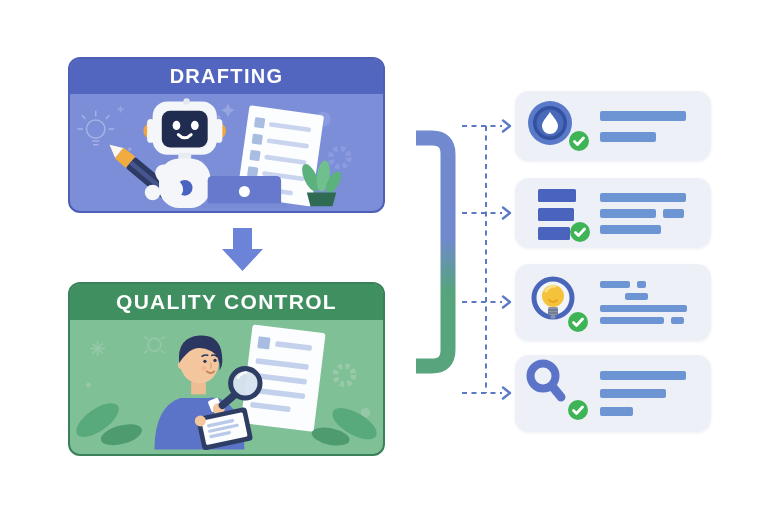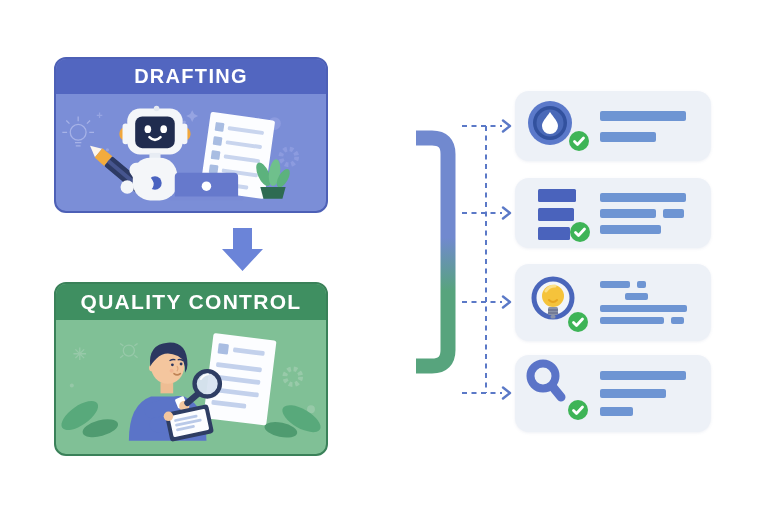--- a/index.html
+++ b/index.html
@@ -1,20 +1,20 @@
 <!DOCTYPE html>
 <html><head>
 <meta charset="utf-8">
 <style>
   html,body{margin:0;padding:0;}
   body{font-family:"Liberation Sans",sans-serif;background:#ffffff;}
   .canvas{position:relative;width:768px;height:512px;background:#ffffff;overflow:hidden;}
 
   
-  .stage{position:absolute;left:54px;width:274px;border-radius:12px;overflow:hidden;
+  .stage{position:absolute;left:68px;width:317px;border-radius:12px;overflow:hidden;
          border:2px solid transparent;box-sizing:border-box;}
   .stage-blue{top:57px;height:156px;}
   .stage-green{top:282px;height:174px;}
   .stage-header{height:35px;display:flex;align-items:center;justify-content:center;}
   .stage-green .stage-header{height:36px;}
   .stage-title{color:#ffffff;font-weight:800;font-size:20px;letter-spacing:1.3px;}
   .stage-green .stage-title{font-size:21px;}
   .stage-body{position:absolute;left:0;right:0;top:35px;bottom:0;}
   .stage-green .stage-body{top:36px;}
   .stage-body svg{position:absolute;left:0;top:0;width:100%;height:100%;}

